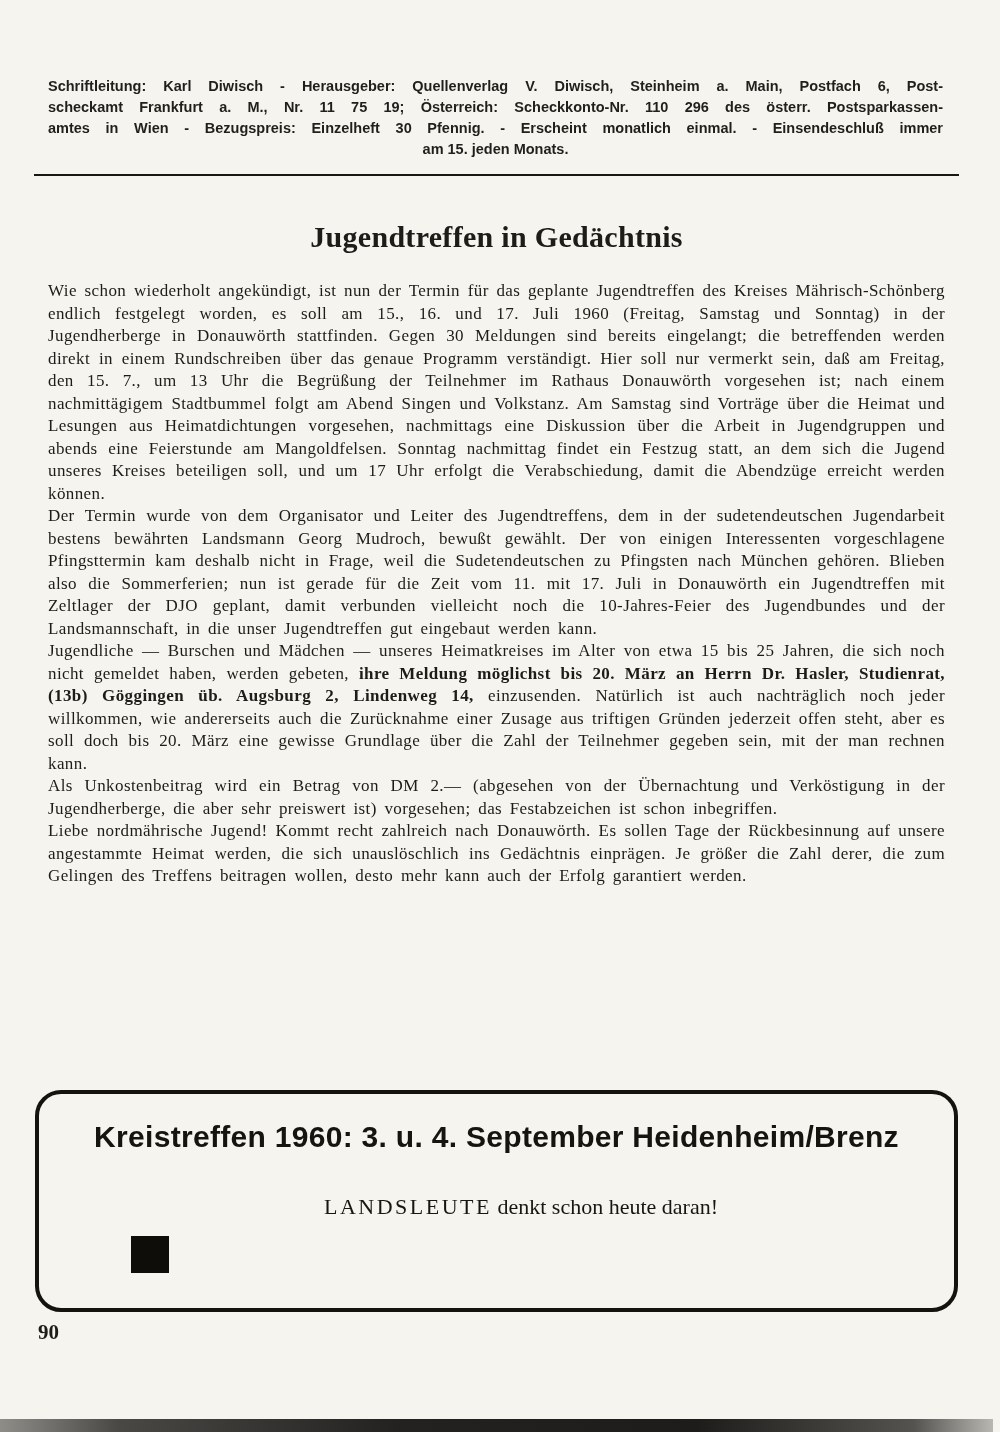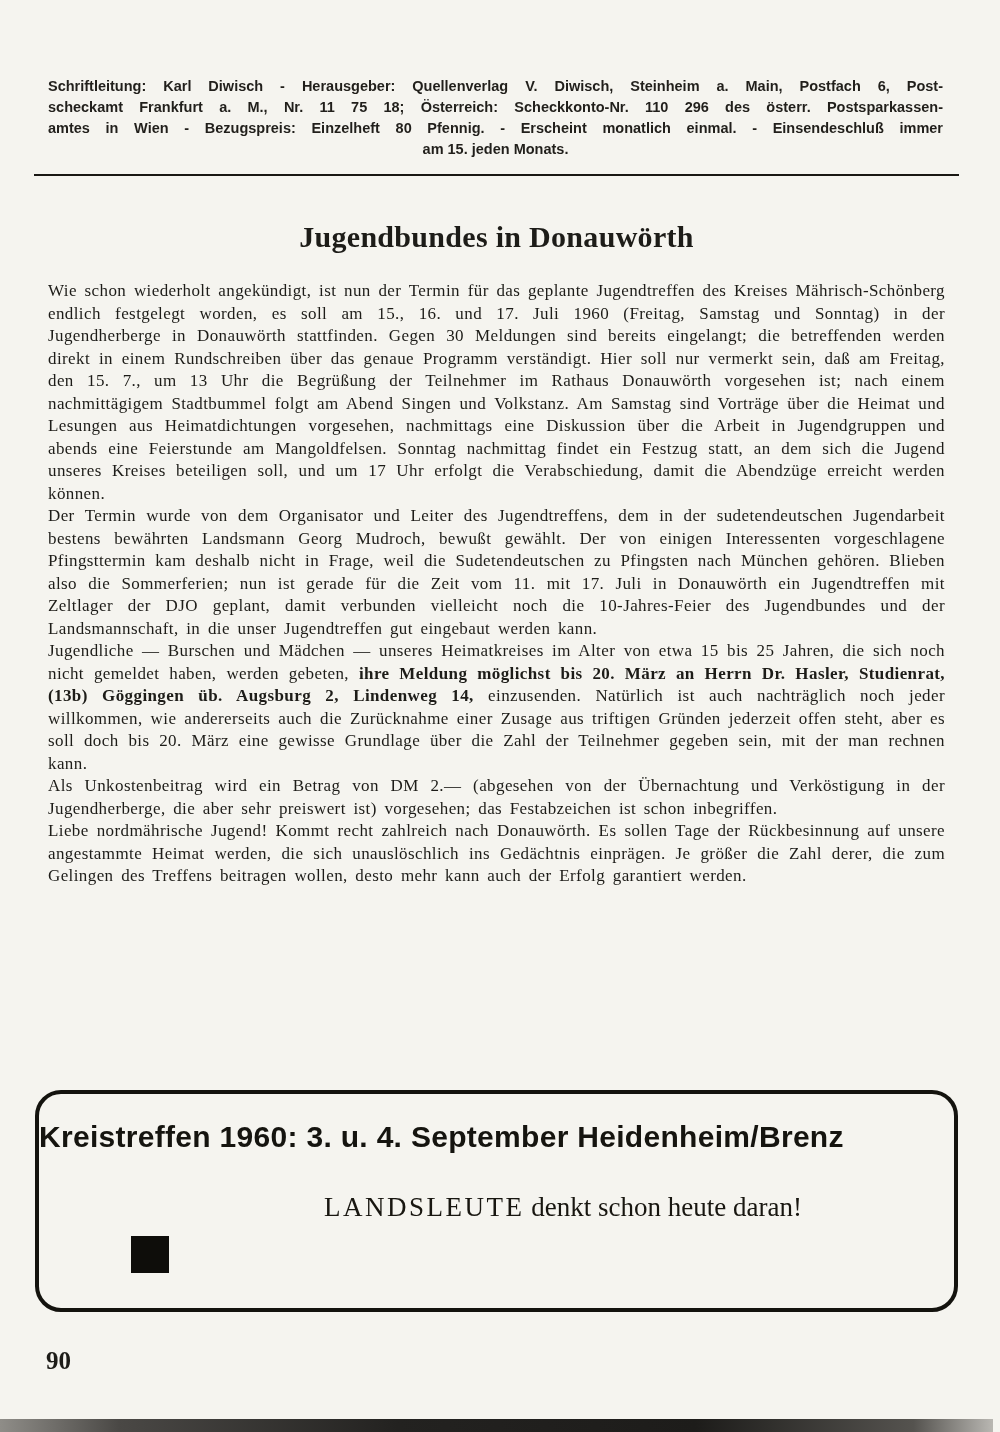--- a/index.html
+++ b/index.html
@@ -56,74 +56,73 @@
   .promo{
     position:absolute;
     left:35px;right:35px;
     top:1090px;height:214px;
     border:4px solid #14130e;
     border-radius:26px;
     background:transparent;
   }
   .promo-headline{
     margin-top:26px;
-    text-align:left;
+    text-align:center;
     font-family:"Liberation Sans", sans-serif;
     font-weight:700;
     font-size:30px;
     letter-spacing:0.3px;
     color:#15140f;
   }
   .promo-square{
     position:absolute;
     left:92px;top:142px;
     width:38px;height:37px;
     background:#0e0d0a;
   }
   .promo-lines{
     position:absolute;
     left:285px;top:88px;
     font-family:"Liberation Serif", serif;
-    font-size:27px;
+    font-size:22px;
     line-height:50px;
     color:#181610;
   }
   .caps{letter-spacing:2.5px;}
 
   .page-number{
     position:absolute;
-    left:46px;top:1320px;
+    left:38px;top:1320px;
     font-family:"Liberation Serif", serif;
     font-weight:700;
-    font-size:25px;
-    margin-top:27px;
+    font-size:21px;
   }
 
   .scan-strip{
     position:absolute;
     left:0;right:0;bottom:0;height:13px;
     background:linear-gradient(90deg,#8f8d88 0%, #4a4845 12%, #232220 40%, #1d1c1a 70%, #55534f 92%, #b9b7b2 100%);
   }
 </style>
 </head>
 <body>
 
 <div class="page">
 
   <header class="masthead">
     <div class="m-line">Schriftleitung: Karl Diwisch - Herausgeber: Quellenverlag V. Diwisch, Steinheim a. Main, Postfach 6, Post-</div>
-    <div class="m-line">scheckamt Frankfurt a. M., Nr. 11 75 18; Österreich: Scheckkonto-Nr. 110 296 des österr. Postsparkassen-</div>
-    <div class="m-line">amtes in Wien - Bezugspreis: Einzelheft 80 Pfennig. - Erscheint monatlich einmal. - Einsendeschluß immer</div>
+    <div class="m-line">scheckamt Frankfurt a. M., Nr. 11 75 19; Österreich: Scheckkonto-Nr. 110 296 des österr. Postsparkassen-</div>
+    <div class="m-line">amtes in Wien - Bezugspreis: Einzelheft 30 Pfennig. - Erscheint monatlich einmal. - Einsendeschluß immer</div>
     <div class="m-line m-last">am 15. jeden Monats.</div>
   </header>
 
   <hr class="rule">
 
   <main class="article-wrap">
-    <h1 class="title">Jugendbundes in Donauwörth</h1>
+    <h1 class="title">Jugendtreffen in Gedächtnis</h1>
 
     <div class="article">
       <p class="para"><span>Wie schon wiederholt angekündigt, ist nun der Termin für das geplante Jugendtreffen des Kreises Mährisch-Schönberg endlich festgelegt worden, es soll am 15., 16. und 17. Juli 1960 (Freitag, Samstag und Sonntag) in der Jugendherberge in Donauwörth stattfinden. Gegen 30 Meldungen sind bereits eingelangt; die betreffenden werden direkt in einem Rundschreiben über das genaue Programm verständigt. Hier soll nur vermerkt sein, daß am Freitag, den 15. 7., um 13 Uhr die Begrüßung der Teilnehmer im Rathaus Donauwörth vorgesehen ist; nach einem nachmittägigem Stadtbummel folgt am Abend Singen und Volkstanz. Am Samstag sind Vorträge über die Heimat und Lesungen aus Heimatdichtungen vorgesehen, nachmittags eine Diskussion über die Arbeit in Jugendgruppen und abends eine Feierstunde am Mangoldfelsen. Sonntag nachmittag findet ein Festzug statt, an dem sich die Jugend unseres Kreises beteiligen soll, und um 17 Uhr erfolgt die Verabschiedung, damit die Abendzüge erreicht werden können.</span></p>
 
       <p class="para"><span>Der Termin wurde von dem Organisator und Leiter des Jugendtreffens, dem in der sudetendeutschen Jugendarbeit bestens bewährten Landsmann Georg Mudroch, bewußt gewählt. Der von einigen Interessenten vorgeschlagene Pfingsttermin kam deshalb nicht in Frage, weil die Sudetendeutschen zu Pfingsten nach München gehören. Blieben also die Sommerferien; nun ist gerade für die Zeit vom 11. mit 17. Juli in Donauwörth ein Jugendtreffen mit Zeltlager der DJO geplant, damit verbunden vielleicht noch die 10-Jahres-Feier des Jugendbundes und der Landsmannschaft, in die unser Jugendtreffen gut eingebaut werden kann.</span></p>
 
       <p class="para"><span>Jugendliche — Burschen und Mädchen — unseres Heimatkreises im Alter von etwa 15 bis 25 Jahren, die sich noch nicht gemeldet haben, werden gebeten, </span><span class="bold">ihre Meldung möglichst bis 20. März an Herrn Dr. Hasler, Studienrat, (13b) Göggingen üb. Augsburg 2, Lindenweg 14,</span><span> einzusenden. Natürlich ist auch nachträglich noch jeder willkommen, wie andererseits auch die Zurücknahme einer Zusage aus triftigen Gründen jederzeit offen steht, aber es soll doch bis 20. März eine gewisse Grundlage über die Zahl der Teilnehmer gegeben sein, mit der man rechnen kann.</span></p>
 
       <p class="para"><span>Als Unkostenbeitrag wird ein Betrag von DM 2.— (abgesehen von der Übernachtung und Verköstigung in der Jugendherberge, die aber sehr preiswert ist) vorgesehen; das Festabzeichen ist schon inbegriffen.</span></p>
 

